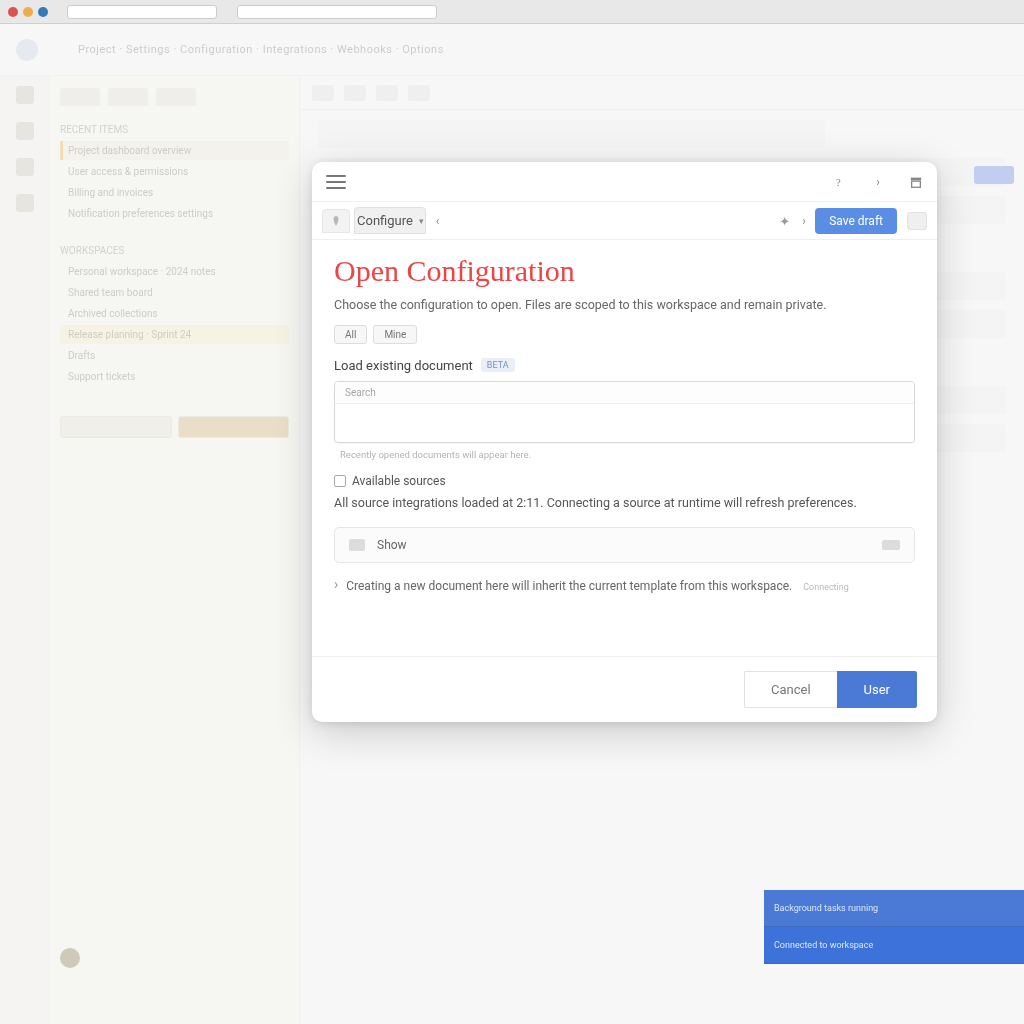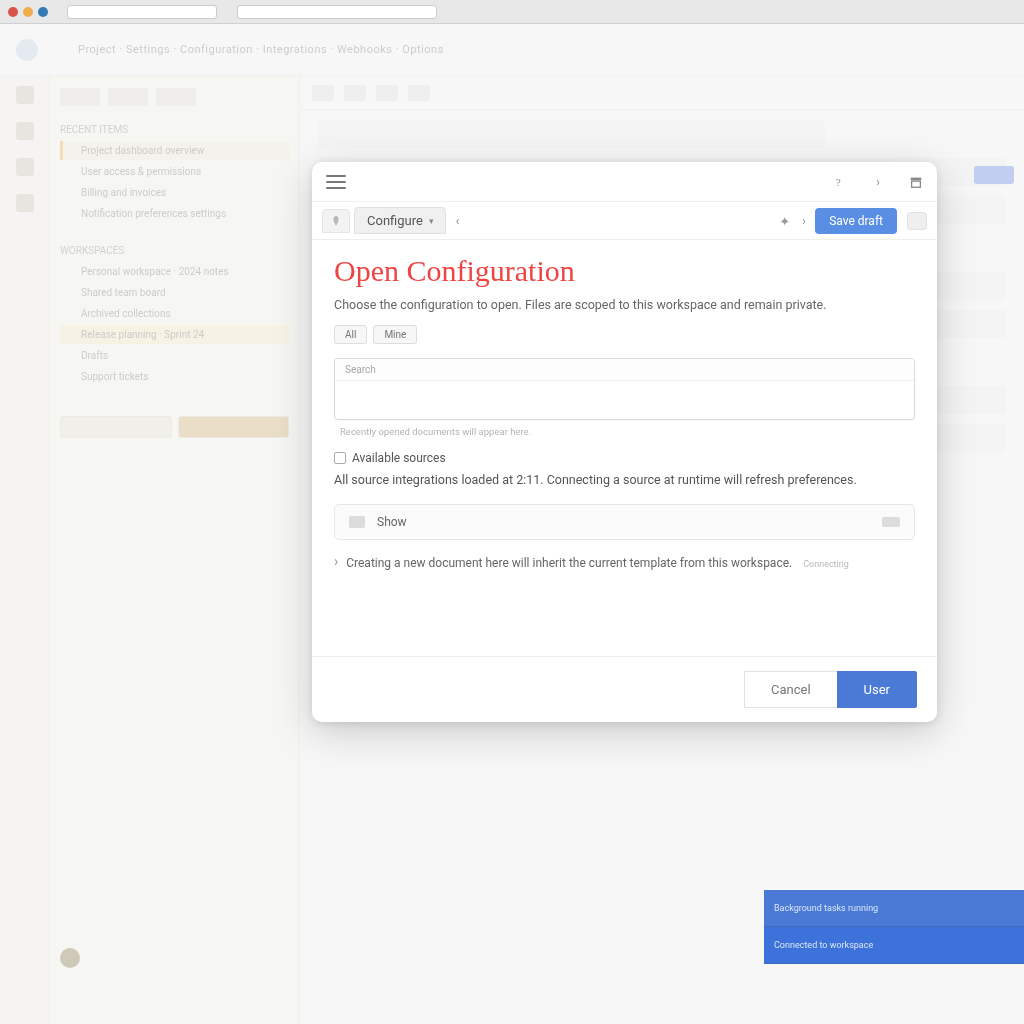--- a/index.html
+++ b/index.html
@@ -52,21 +52,21 @@
   .rail-ico { width: 18px; height: 18px; background: #cfcabc; border-radius: 3px; }
 
   .bg-sidebar {
     width: 250px; background: #f6f5ef; border-right: 1px solid #e8e6df;
     padding: 12px 10px; font-size: 10px; color: #7c7a70;
   }
   .sb-top-row { display:flex; gap:8px; margin-bottom:18px; }
   .sb-chip { width:40px; height:18px; background:#e6e2d6; border-radius:3px; }
   .sb-title { font-size: 10px; color:#9a9790; margin: 6px 0; }
   .sb-item {
-    padding: 4px 18px; margin: 2px 0; border-left: 3px solid transparent;
+    padding: 4px 5px; margin: 2px 0; border-left: 3px solid transparent;
     color:#8b8980; white-space: nowrap; overflow:hidden; text-overflow:ellipsis;
   }
   .sb-item.active { border-left-color:#f0b24a; background:#efece0; }
   .sb-hl { background:#f5ebc8; }
   .sb-group-gap { height:14px; }
   .sb-btnrow { display:flex; gap:6px; margin-top:30px; }
   .sb-btn { flex:1; height:22px; background:#e9e5d6; border:1px solid #ddd6c2; border-radius:3px; }
   .sb-btn.tan { background:#d6b97e; }
 
   .bg-main { flex:1; background:#fafafa; position:relative; }
@@ -115,21 +115,21 @@
   }
   .hamburger span { height:2px; background:#777; border-radius:1px; }
   .m-top-right { display:flex; align-items:center; gap:24px; color:#888; font-size:14px; }
   .top-ico { width:14px; height:14px; cursor:pointer; }
 
   .m-tabbar {
     height:38px; display:flex; align-items:center; padding:0 10px; gap:4px;
     border-bottom:1px solid #eee;
   }
   .m-tab {
-    padding:5px 12px; font-size:13px; color:#555; border-radius:4px 4px 0 0;
+    padding:5px 2px; font-size:13px; color:#555; border-radius:4px 4px 0 0;
     display:flex; align-items:center; gap:6px; cursor:pointer;
     border:1px solid transparent;
   }
   .m-tab .caret { font-size:9px; color:#888; }
   .m-tab.icononly { padding:5px 8px; background:#f3f3f3; border:1px solid #e5e5e5; }
   .m-tab.sel { background:#f0f0f0; border:1px solid #e0e0e0; }
   .m-tabbar .spacer { flex:1; }
   .m-primary-chip {
     background:#5a8de4; color:#fff; font-size:12px; padding:6px 14px;
     border-radius:4px; cursor:pointer;
@@ -338,20 +338,24 @@
 
   <div class="m-content">
     <div class="m-h1">Open Configuration</div>
     <div class="m-sub">Choose the configuration to open. Files are scoped to this workspace and remain private.</div>
 
     <div class="m-chiprow">
       <div class="m-chip">All</div>
       <div class="m-chip">Mine</div>
     </div>
 
+    <div class="m-label">
+      <span>Load existing document</span>
+      <span class="badge">BETA</span>
+    </div>
 
     <div class="m-inputbox">
       <div class="row1">Search</div>
       <textarea placeholder="" style=""></textarea>
     </div>
     <div class="m-helper">Recently opened documents will appear here.</div>
 
     <div class="m-section-label">
       <span class="ico"></span>
       <span>Available sources</span>

